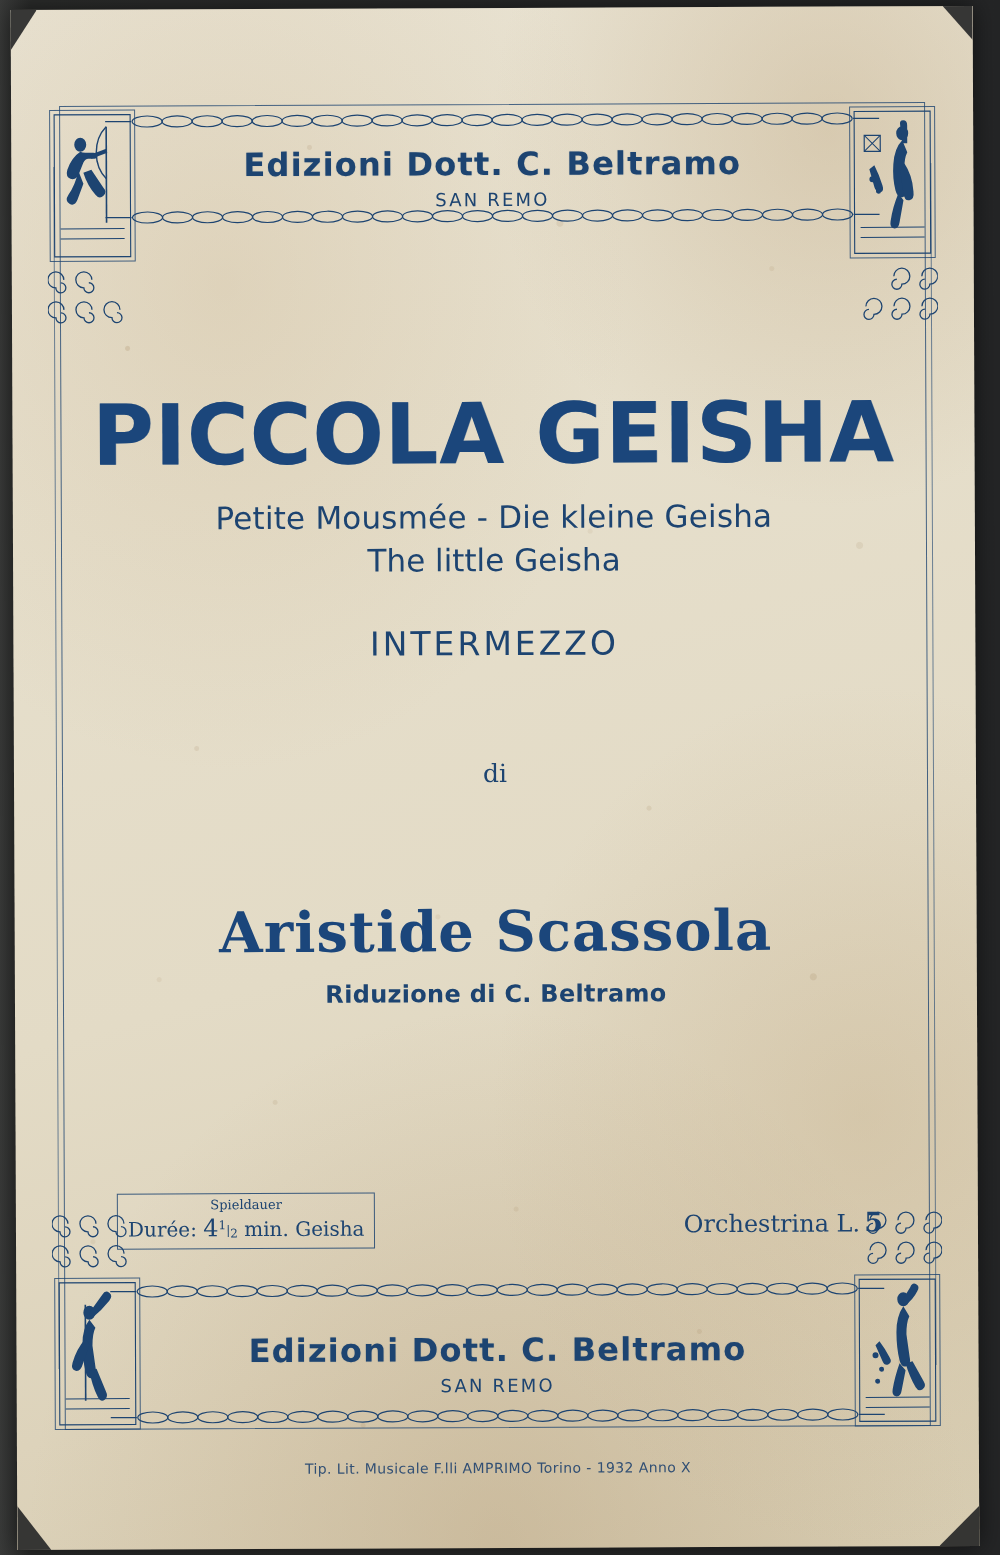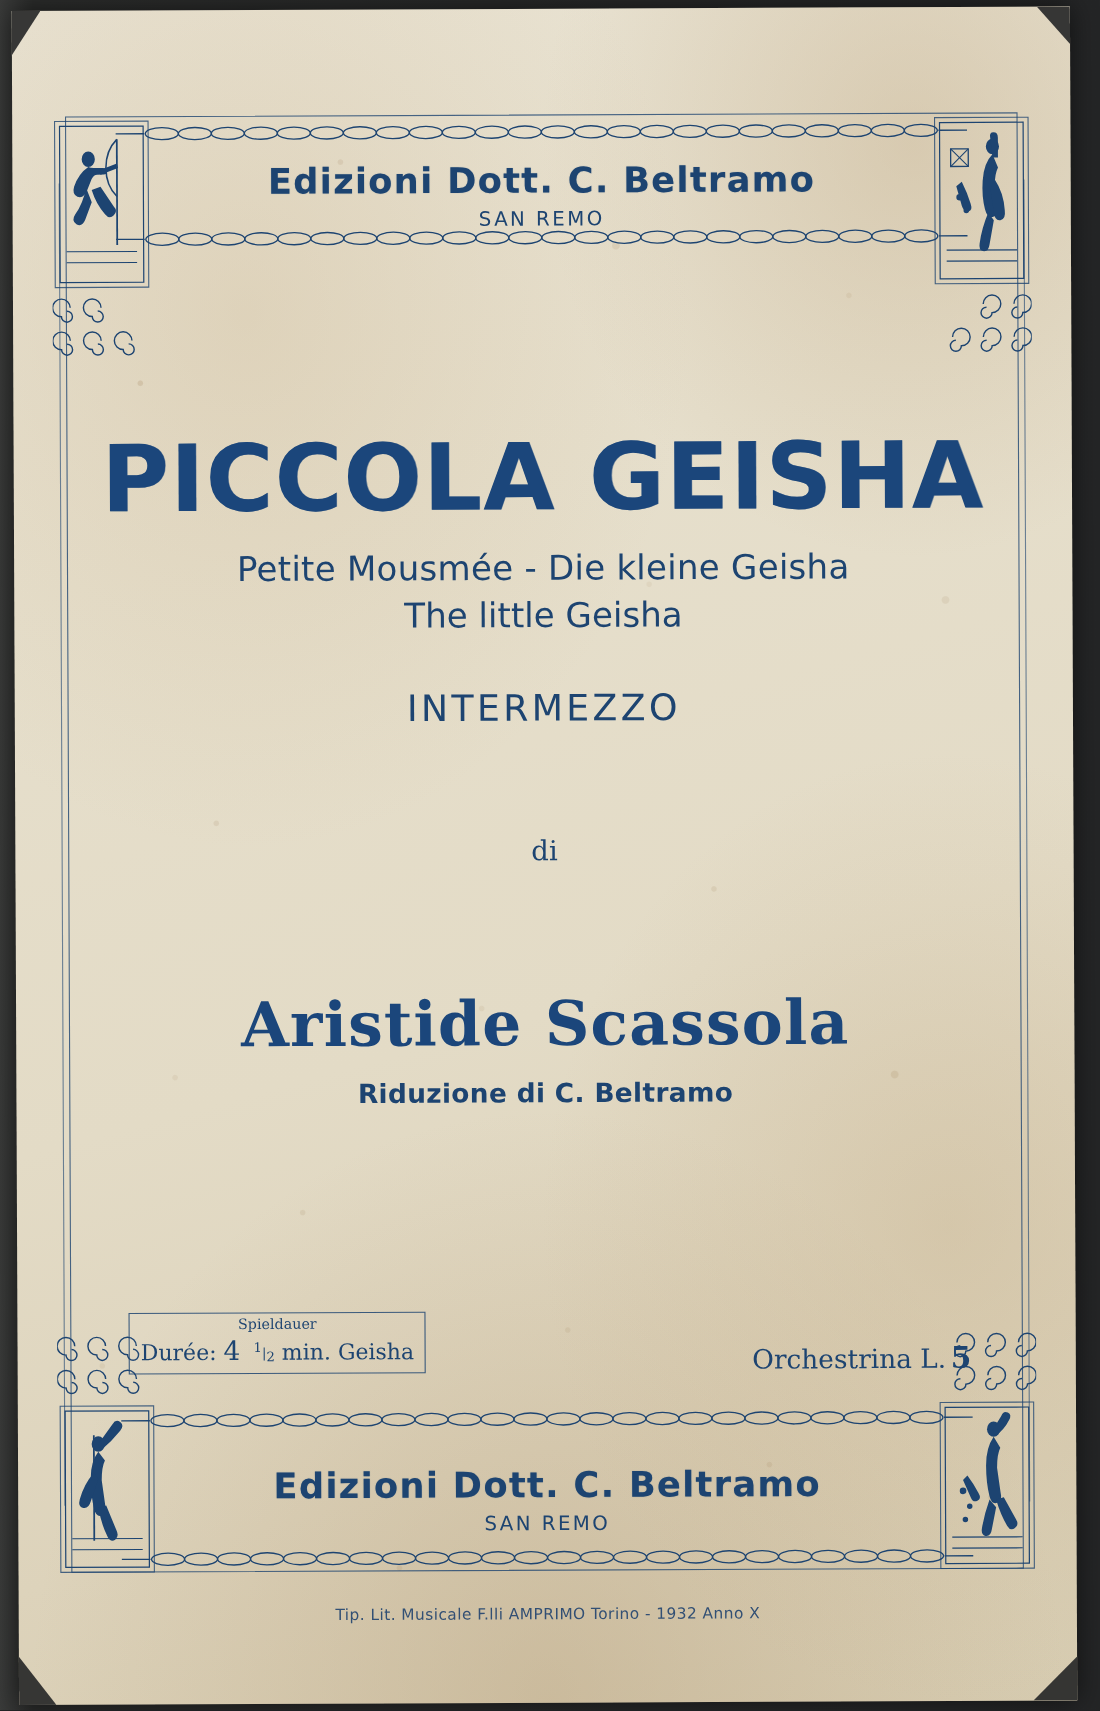--- a/index.html
+++ b/index.html
@@ -223,29 +223,28 @@
     font-size: 20px;
     margin-top: 2px;
     white-space: nowrap;
   }
   #duration-value .big { font-size: 24px; }
   .frac {
     display: inline-block;
     font-size: 12px;
     line-height: 1;
     vertical-align: 2px;
-    margin-left: 12px;
   }
   .frac sup { font-size: 12px; }
   .frac sub { font-size: 12px; }
 
   #price {
     position: absolute;
     right: 95px;
-    bottom: 296px;
+    bottom: 309px;
     font-family: "DejaVu Serif", serif;
     font-size: 24px;
     color: #1d4471;
     white-space: nowrap;
   }
   #price .amount {
     font-weight: bold;
     font-size: 27px;
     margin-left: 4px;
   }

